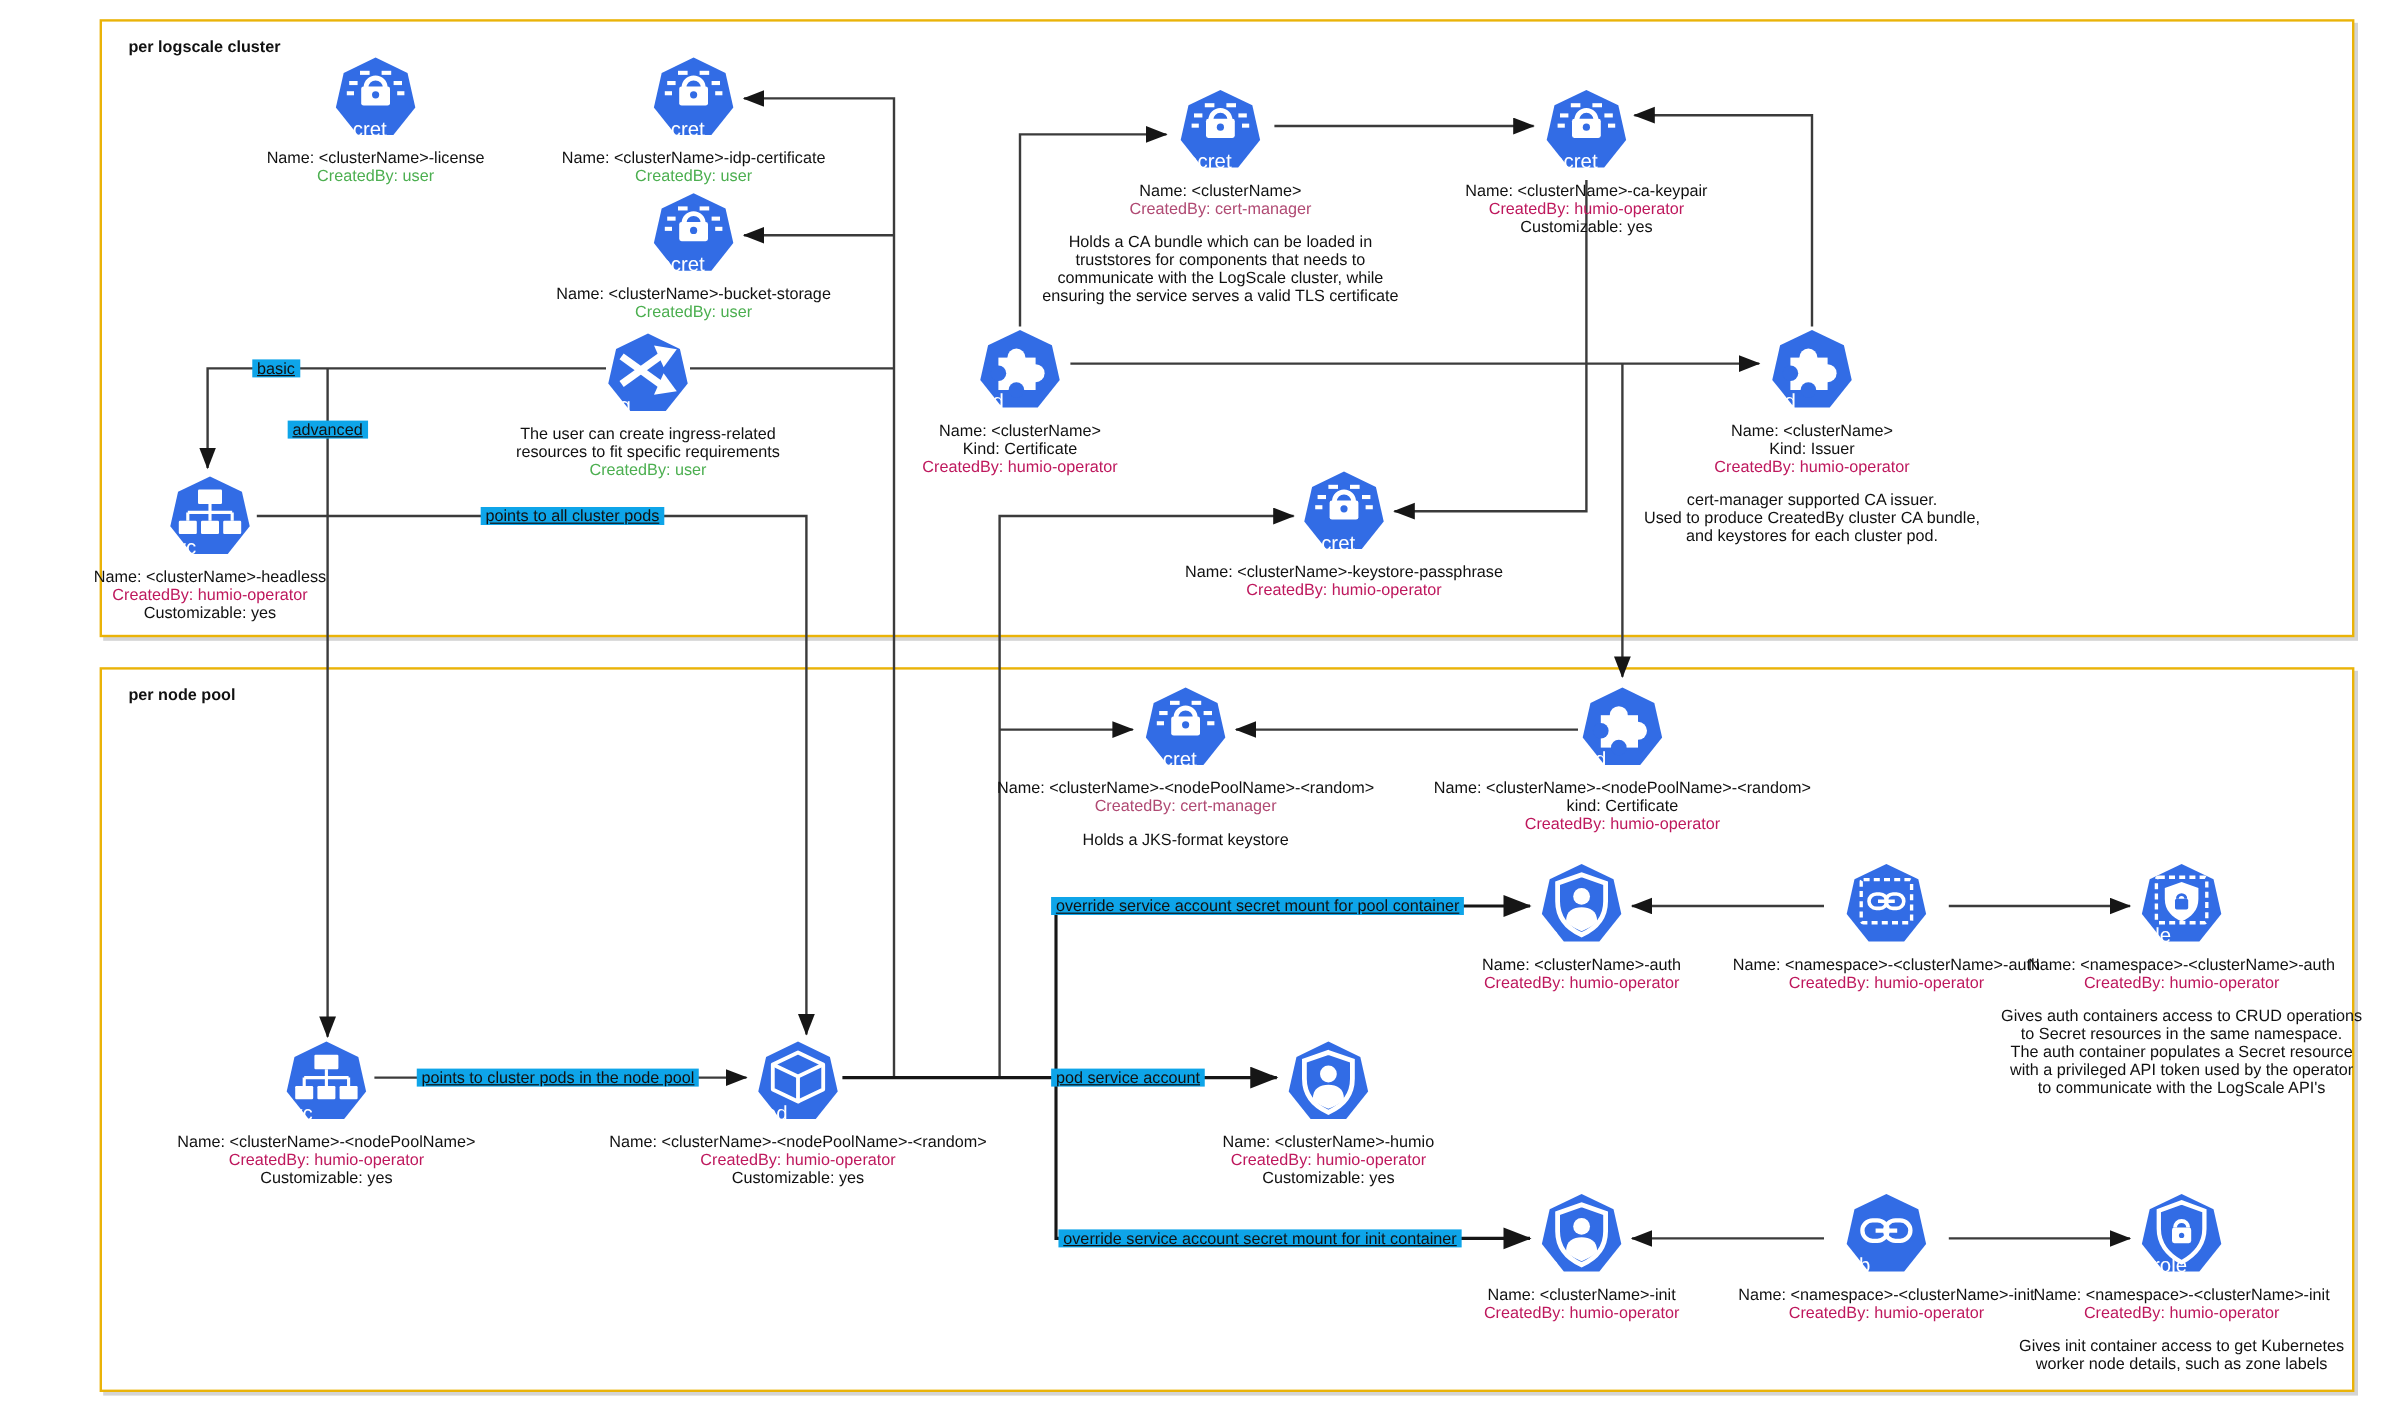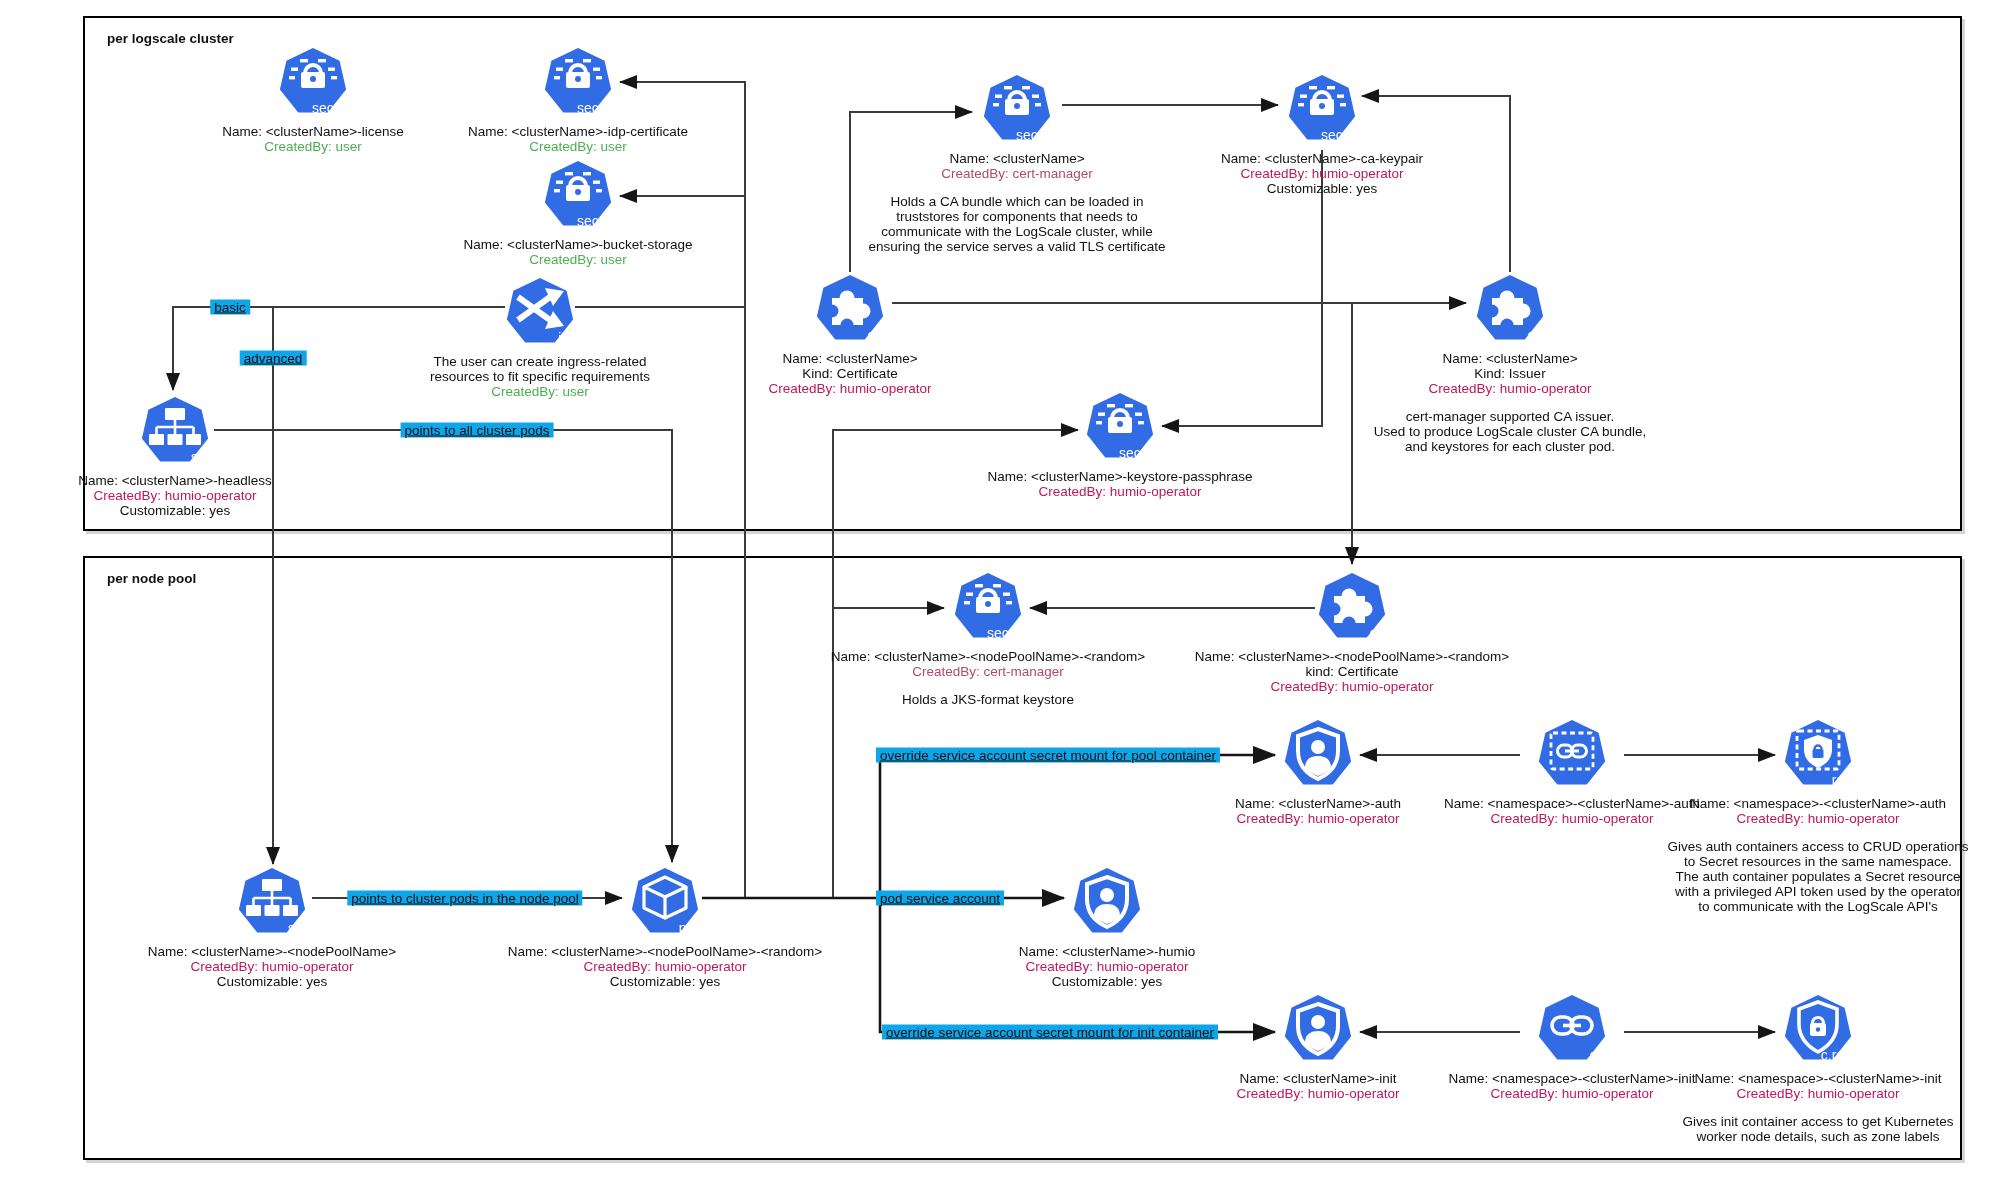--- a/index.html
+++ b/index.html
@@ -1,27 +1,27 @@
 <!DOCTYPE html>
 <html><head>
 <meta charset="utf-8">
 <style>
   html,body{margin:0;padding:0;background:#fff;}
   body{width:1997px;height:1178px;position:relative;overflow:hidden;
        font-family:"Liberation Sans","DejaVu Sans",sans-serif;color:#111;}
-  .gbox{position:absolute;border:2px solid #000000;background:transparent;
+  .gbox{position:absolute;border:2px solid #eab308;background:transparent;
         box-shadow:3px 3px 0 #d4d4d4;z-index:0;}
   .gbox .btitle{position:absolute;left:22px;top:13px;font-weight:bold;font-size:13.5px;}
   svg.wires{position:absolute;left:0;top:0;z-index:1;}
   .node{position:absolute;width:440px;margin-left:-220px;text-align:center;z-index:2;
         font-size:13.5px;line-height:15px;}
   .iconwrap{width:74px;height:74px;margin:0 auto;position:relative;}
   .icn{width:74px;height:74px;display:block;}
-  .ilabel{position:absolute;left:0;right:0;bottom:6px;text-align:right;color:#fff;
-          font-size:14px;line-height:12px;}
+  .ilabel{position:absolute;left:0;right:0;bottom:6px;text-align:left;color:#fff;
+          font-size:17px;line-height:12px;}
   .nlines{margin-top:4px;}
   .note{margin-top:13px;}
   .ln{display:block;}
   .tx-user{color:#4caf50;}
   .tx-op{color:#be185d;}
   .tx-cm{color:#b04a73;}
   .elabel{position:absolute;transform:translate(-50%,-50%);background:#0ea5e9;
           padding:0 4px;font-size:13.5px;white-space:nowrap;z-index:3;text-decoration:underline;}
   .hidden-defs{position:absolute;width:0;height:0;overflow:hidden;}
 </style>
@@ -282,21 +282,21 @@
       </svg>
     <span class="ilabel">crd</span>
   </div>
   <div class="nlines">
     <span class="ln">Name: &lt;clusterName&gt;</span>
     <span class="ln">Kind: Issuer</span>
     <span class="ln tx-op">CreatedBy: humio-operator</span>
   </div>
   <div class="note">
     <span class="ln">cert-manager supported CA issuer.</span>
-    <span class="ln">Used to produce LogScale cluster CA bundle,</span>
+    <span class="ln">Used to produce CreatedBy cluster CA bundle,</span>
     <span class="ln">and keystores for each cluster pod.</span>
   </div>
 </div>
 
 <div class="node" style="left:1120px;top:391px">
   <div class="iconwrap">
     <svg class="icn" viewBox="0 0 74 74">
         <use href="#k8s-secret"></use>
       </svg>
     <span class="ilabel">secret</span>

